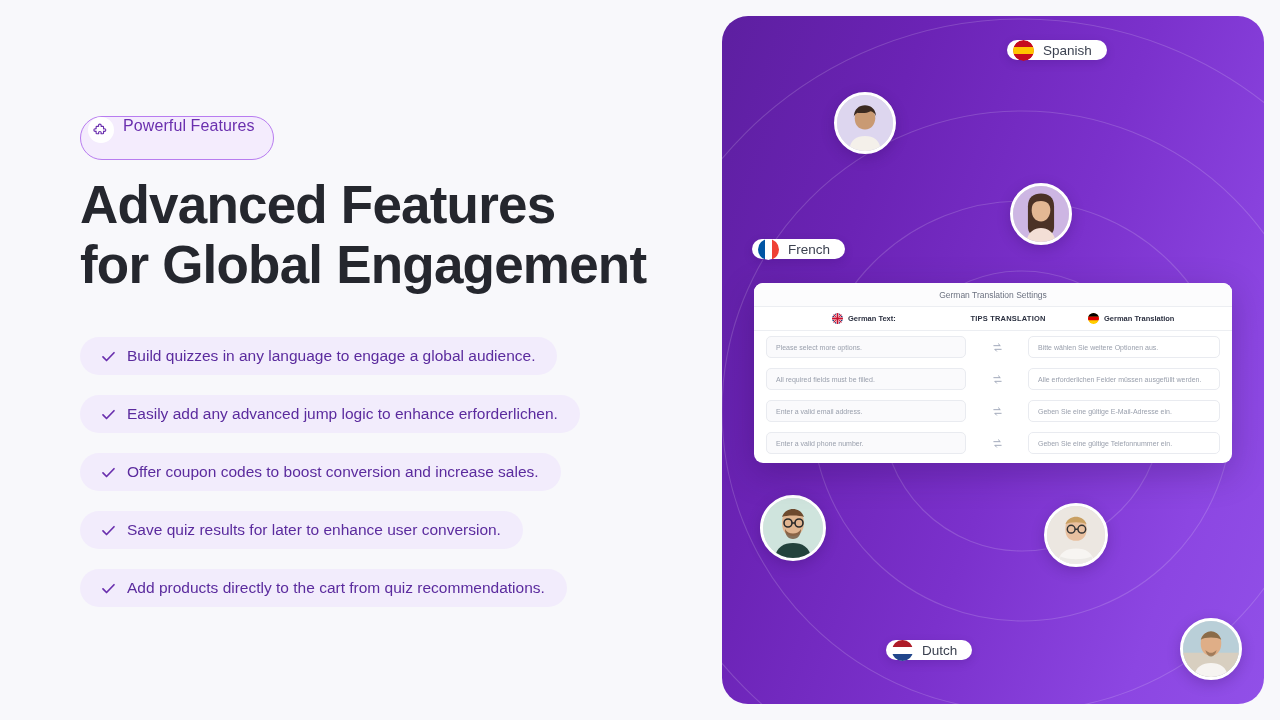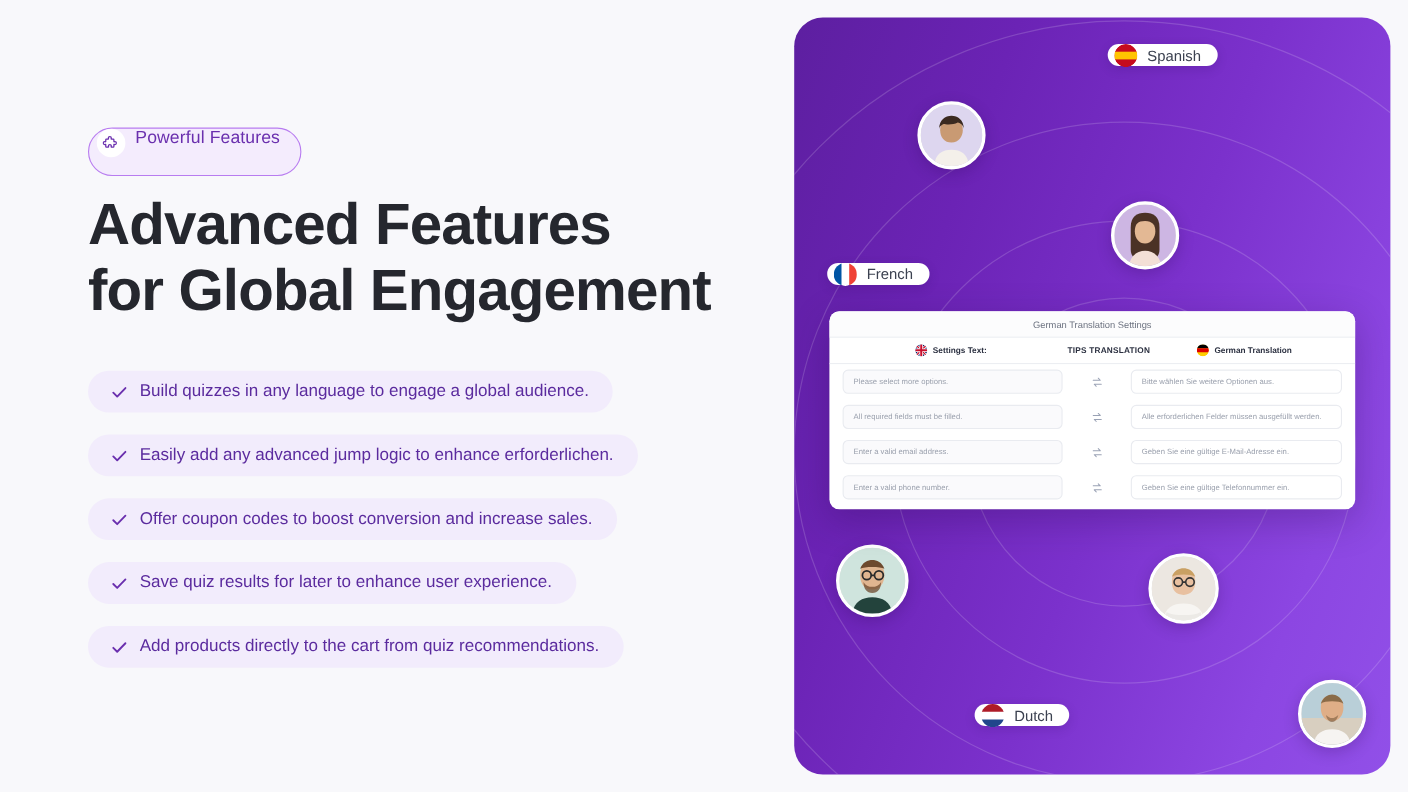--- a/index.html
+++ b/index.html
@@ -168,21 +168,21 @@
         <svg class="feature-check" viewBox="0 0 20 20" fill="none" stroke="#6a2fae" stroke-width="2" stroke-linecap="round" stroke-linejoin="round">
             <path d="M3.5 10.5l4.2 4.2L16.5 5.6"></path>
           </svg>
         <span class="feature-text">Offer coupon codes to boost conversion and increase sales.</span>
       </div>
 
       <div class="feature">
         <svg class="feature-check" viewBox="0 0 20 20" fill="none" stroke="#6a2fae" stroke-width="2" stroke-linecap="round" stroke-linejoin="round">
             <path d="M3.5 10.5l4.2 4.2L16.5 5.6"></path>
           </svg>
-        <span class="feature-text">Save quiz results for later to enhance user experience.</span>
+        <span class="feature-text">Save quiz results for later to enhance user conversion.</span>
       </div>
 
       <div class="feature">
         <svg class="feature-check" viewBox="0 0 20 20" fill="none" stroke="#6a2fae" stroke-width="2" stroke-linecap="round" stroke-linejoin="round">
             <path d="M3.5 10.5l4.2 4.2L16.5 5.6"></path>
           </svg>
         <span class="feature-text">Add products directly to the cart from quiz recommendations.</span>
       </div>
 
     </div>
@@ -297,21 +297,21 @@
         <div class="th th-en">
           <span class="th-flag">
             <svg viewBox="0 0 24 24" width="11" height="11">
                 <circle cx="12" cy="12" r="12" fill="#012169"></circle>
                 <path d="M0 0l24 24M24 0L0 24" stroke="#fff" stroke-width="5"></path>
                 <path d="M0 0l24 24M24 0L0 24" stroke="#c8102e" stroke-width="2.6"></path>
                 <path d="M12 0v24M0 12h24" stroke="#fff" stroke-width="7"></path>
                 <path d="M12 0v24M0 12h24" stroke="#c8102e" stroke-width="4"></path>
               </svg>
           </span>
-          <span>Settings Text:</span>
+          <span>German Text:</span>
         </div>
         <div class="th th-mid">
           <span>TIPS TRANSLATION</span>
         </div>
         <div class="th th-de">
           <span class="th-flag">
             <svg viewBox="0 0 24 24" width="11" height="11">
                 <circle cx="12" cy="12" r="12" fill="#ffce00"></circle>
                 <path d="M0 0h24v8H0z" fill="#000"></path>
                 <path d="M0 8h24v8H0z" fill="#dd0000"></path>

